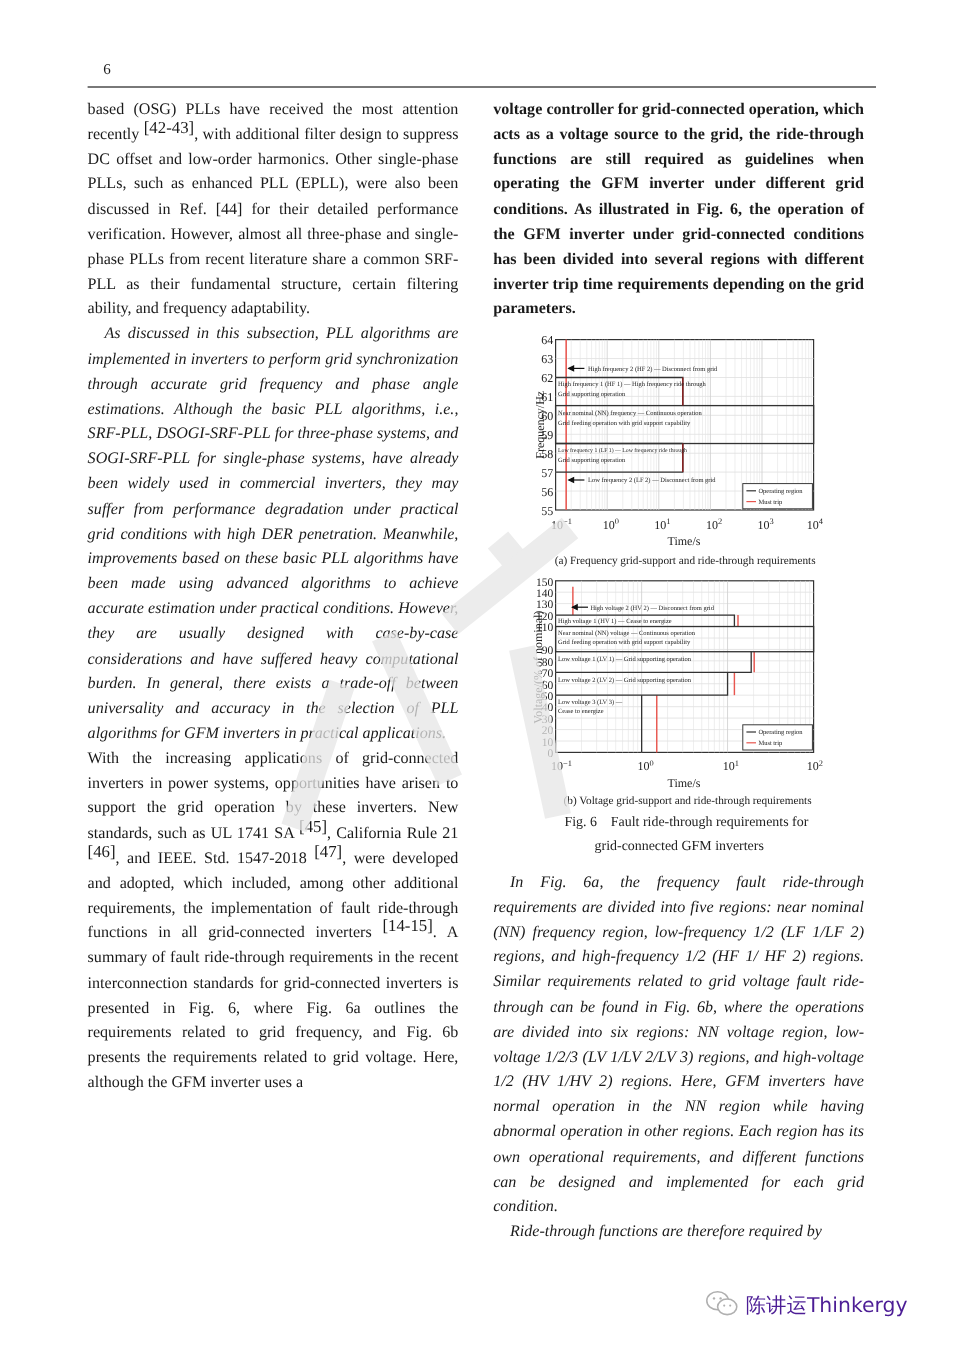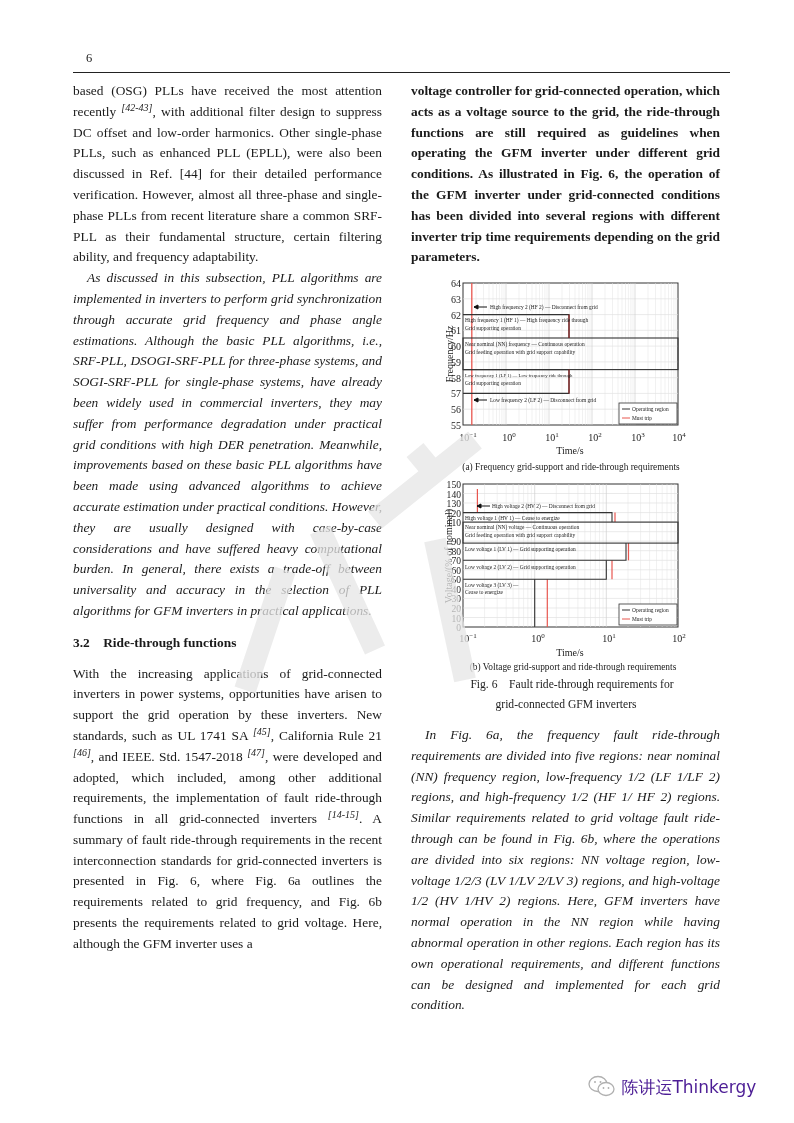--- a/index.html
+++ b/index.html
@@ -5,48 +5,48 @@
   html, body { margin:0; padding:0; background:#ffffff; }
   body { width:794px; height:1123px; position:relative; overflow:hidden;
          font-family:"Liberation Serif", "DejaVu Serif", serif; color:#1a1a1a; }
   .header { position:absolute; left:73px; top:48px; width:657px; height:24px;
             border-bottom:1.3px solid #222; font-size:12.5px; }
   .header .pnum { position:absolute; left:13px; top:3px; }
   .header .jtitle { position:absolute; left:0; right:0; top:3px; text-align:center; }
   .col { position:absolute; font-size:13.4px; line-height:20.8px; text-align:justify; }
   .col p { margin:0; }
   .col .ind { text-indent:14px;font-style:italic; }
-  .col sup { font-size:10px; line-height:0; vertical-align:5px;font-style:italic; }
+  .col sup { font-size:14px; line-height:0; vertical-align:5px; }
   .left { left:73px; top:81px; width:309px; }
   .right { left:411px; top:81px; width:309px; }
   .sec { font-weight:bold; margin:11px 0 10px 0 !important; }
   svg text { font-family:"Liberation Serif", "DejaVu Serif", serif; }
   .wm { position:absolute; left:225px; top:420px; width:260px; height:290px; pointer-events:none; }
   .footer-wm { position:absolute; left:588px; top:1075px; font-family:"DejaVu Sans", sans-serif;
                font-size:17px; color:#4c1d95; }
 </style>
 </head>
 <body>
 
 <div class="header">
   <span class="pnum">6</span>
 </div>
 
 <div class="col left">
   <p><span>based (OSG) PLLs have received the most attention recently </span><sup>[42-43]</sup><span>, with additional filter design to suppress DC offset and low-order harmonics. Other single-phase PLLs, such as enhanced PLL (EPLL), were also been discussed in Ref. [44] for their detailed performance verification. However, almost all three-phase and single-phase PLLs from recent literature share a common SRF-PLL as their fundamental structure, certain filtering ability, and frequency adaptability.</span></p>
   <p class="ind">As discussed in this subsection, PLL algorithms are implemented in inverters to perform grid synchronization through accurate grid frequency and phase angle estimations. Although the basic PLL algorithms, i.e., SRF-PLL, DSOGI-SRF-PLL for three-phase systems, and SOGI-SRF-PLL for single-phase systems, have already been widely used in commercial inverters, they may suffer from performance degradation under practical grid conditions with high DER penetration. Meanwhile, improvements based on these basic PLL algorithms have been made using advanced algorithms to achieve accurate estimation under practical conditions. However, they are usually designed with case-by-case considerations and have suffered heavy computational burden. In general, there exists a trade-off between universality and accuracy in the selection of PLL algorithms for GFM inverters in practical applications.</p>
-  <p class="sec" style="white-space:pre;">3.2    Ride-through functions</p>
   <p><span>With the increasing applications of grid-connected inverters in power systems, opportunities have arisen to support the grid operation by these inverters. New standards, such as UL 1741 SA </span><sup>[45]</sup><span>, California Rule 21 </span><sup>[46]</sup><span>, and IEEE. Std. 1547-2018 </span><sup>[47]</sup><span>, were developed and adopted, which included, among other additional requirements, the implementation of fault ride-through functions in all grid-connected inverters </span><sup>[14-15]</sup><span>. A summary of fault ride-through requirements in the recent interconnection standards for grid-connected inverters is presented in Fig. 6, where Fig. 6a outlines the requirements related to grid frequency, and Fig. 6b presents the requirements related to grid voltage. Here, although the GFM inverter uses a</span></p>
 </div>
 
 <div class="col right" style="top:81px;font-weight:bold;">
   <p>voltage controller for grid-connected operation, which acts as a voltage source to the grid, the ride-through functions are still required as guidelines when operating the GFM inverter under different grid conditions. As illustrated in Fig. 6, the operation of the GFM inverter under grid-connected conditions has been divided into several regions with different inverter trip time requirements depending on the grid parameters.</p>
 </div>
 <div class="col right" style="top:725px;">
   <p class="ind">In Fig. 6a, the frequency fault ride-through requirements are divided into five regions: near nominal (NN) frequency region, low-frequency 1/2 (LF 1/LF 2) regions, and high-frequency 1/2 (HF 1/ HF 2) regions. Similar requirements related to grid voltage fault ride-through can be found in Fig. 6b, where the operations are divided into six regions: NN voltage region, low-voltage 1/2/3 (LV 1/LV 2/LV 3) regions, and high-voltage 1/2 (HV 1/HV 2) regions. Here, GFM inverters have normal operation in the NN region while having abnormal operation in other regions. Each region has its own operational requirements, and different functions can be designed and implemented for each grid condition.</p>
+  <p class="ind">Ride-through functions are therefore required by</p>
 </div>
 
 <svg style="position:absolute;left:0;top:0;" width="794" height="720">
   <defs>
     <pattern id="gridA" x="463" y="283" width="43" height="15.78" patternUnits="userSpaceOnUse">
       <path d="M0 0 H43" stroke="#d8d8d8" stroke-width="0.6"></path>
     </pattern>
   </defs>
 
   <g>

